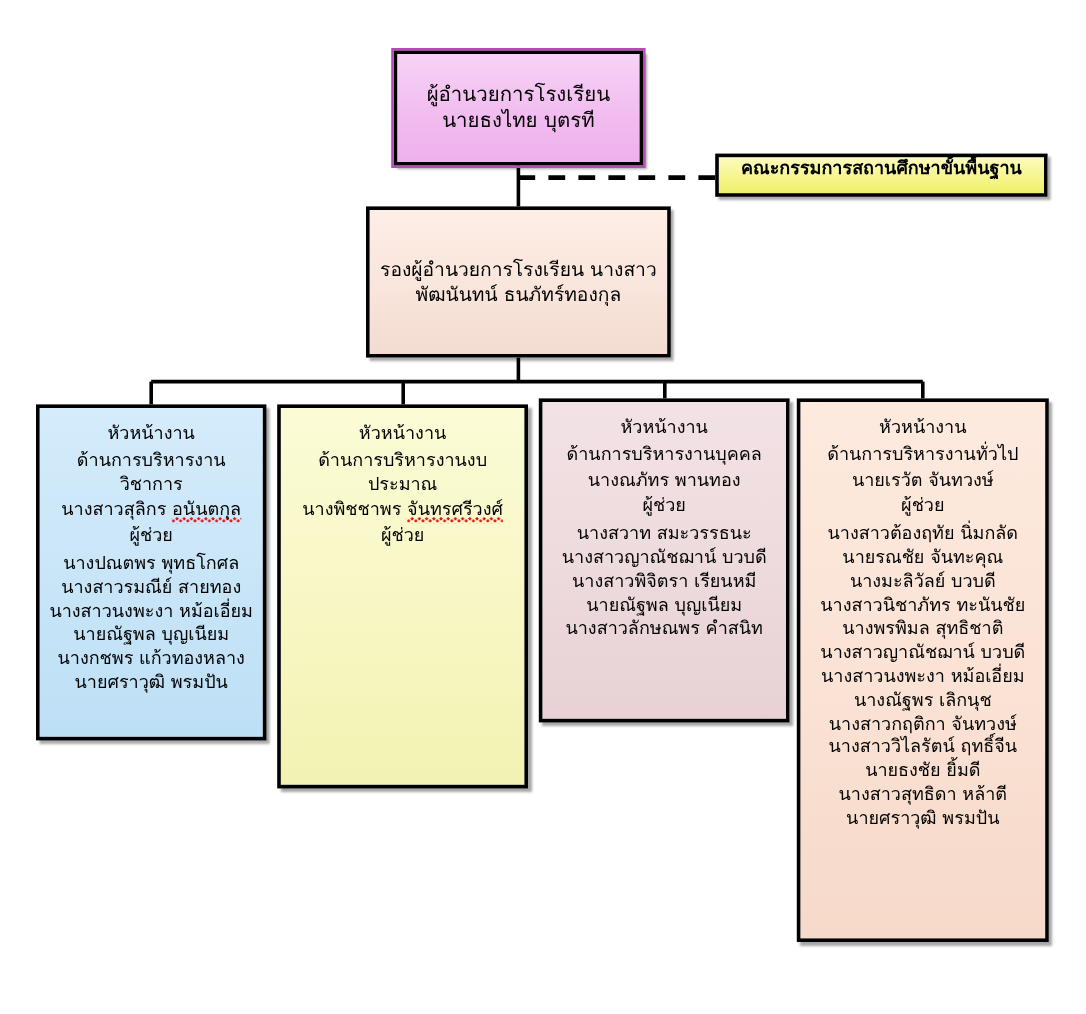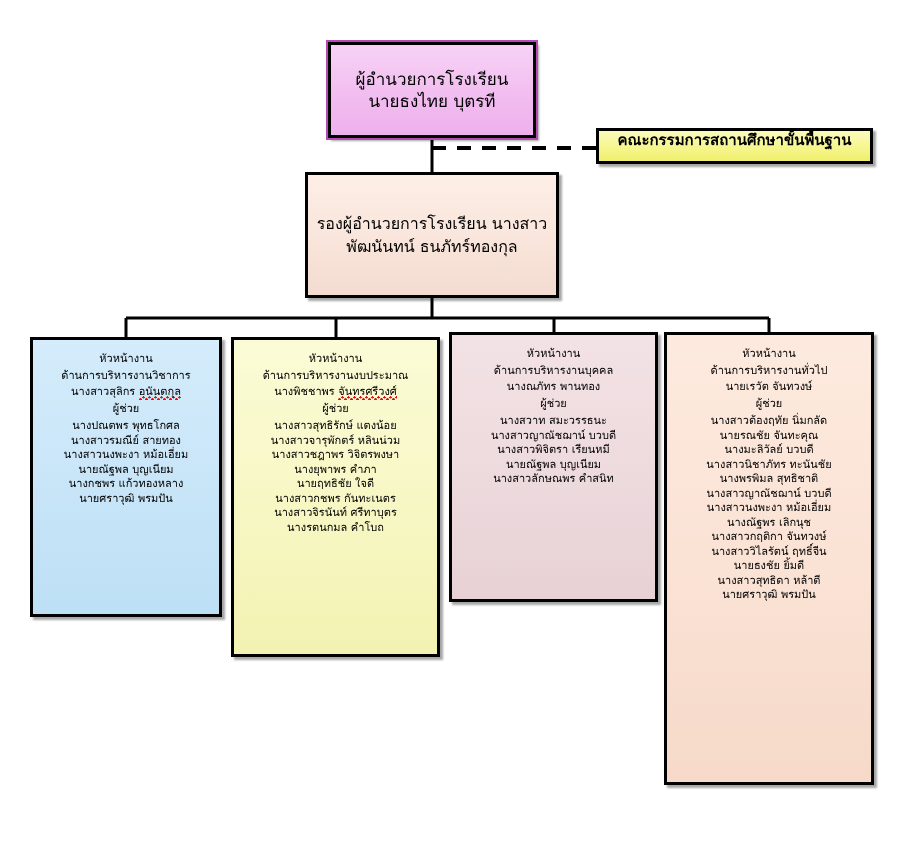--- a/index.html
+++ b/index.html
@@ -82,26 +82,26 @@
     left: 305px;
     top: 172px;
     width: 254px;
     height: 126px;
     background: linear-gradient(180deg,#fdeee6 0%, #f9e5db 55%, #f3dbd0 100%);
     display: flex;
     flex-direction: column;
     justify-content: center;
     font-size: 16px;
   }
-  #node-deputy .l1 { margin-bottom: 4px; font-family: Liberation Mono, monospace; }
+  #node-deputy .l1 { margin-bottom: 4px; }
 
   
   .dept {
     padding-top: 12px;
-    font-size: 11px;
+    font-size: 15px;
   }
   .dept .head1,
   .dept .head2,
   .dept .lead,
   .dept .assist {
     display: block;
   }
   .dept .head1 { margin-bottom: 2px; }
   .dept .head2 { margin-bottom: 2px; }
   .dept .lead  { margin-bottom: 2px; }
@@ -200,30 +200,20 @@
   </div>
 
   <div class="node dept" id="node-dept-1">
     <div class="inner">
       <span class="head1">หัวหน้างาน</span>
       <span class="head2">ด้านการบริหารงานงบประมาณ</span>
       <span class="lead">
         <span>นางพิชชาพร </span><span class="sq">จันทรศรีวงศ์</span>
       </span>
       <span class="assist">ผู้ช่วย</span>
-      <ul>
-          <li>นางสาวสุทธิรักษ์  แตงน้อย</li>
-          <li>นางสาวจารุพักตร์  หลินน่วม</li>
-          <li>นางสาวชฎาพร  วิจิตรพงษา</li>
-          <li>นางยุพาพร  คำภา</li>
-          <li>นายฤทธิชัย  ใจดี</li>
-          <li>นางสาวกชพร  กันทะเนตร</li>
-          <li>นางสาวจิรนันท์ ศรีทาบุตร</li>
-          <li>นางรตนกมล  คำโบถ</li>
-        </ul>
     </div>
   </div>
 
   <div class="node dept" id="node-dept-2">
     <div class="inner">
       <span class="head1">หัวหน้างาน</span>
       <span class="head2">ด้านการบริหารงานบุคคล</span>
       <span class="lead">
         <span>นางณภัทร  พานทอง</span><span class="sq"></span>
       </span>

